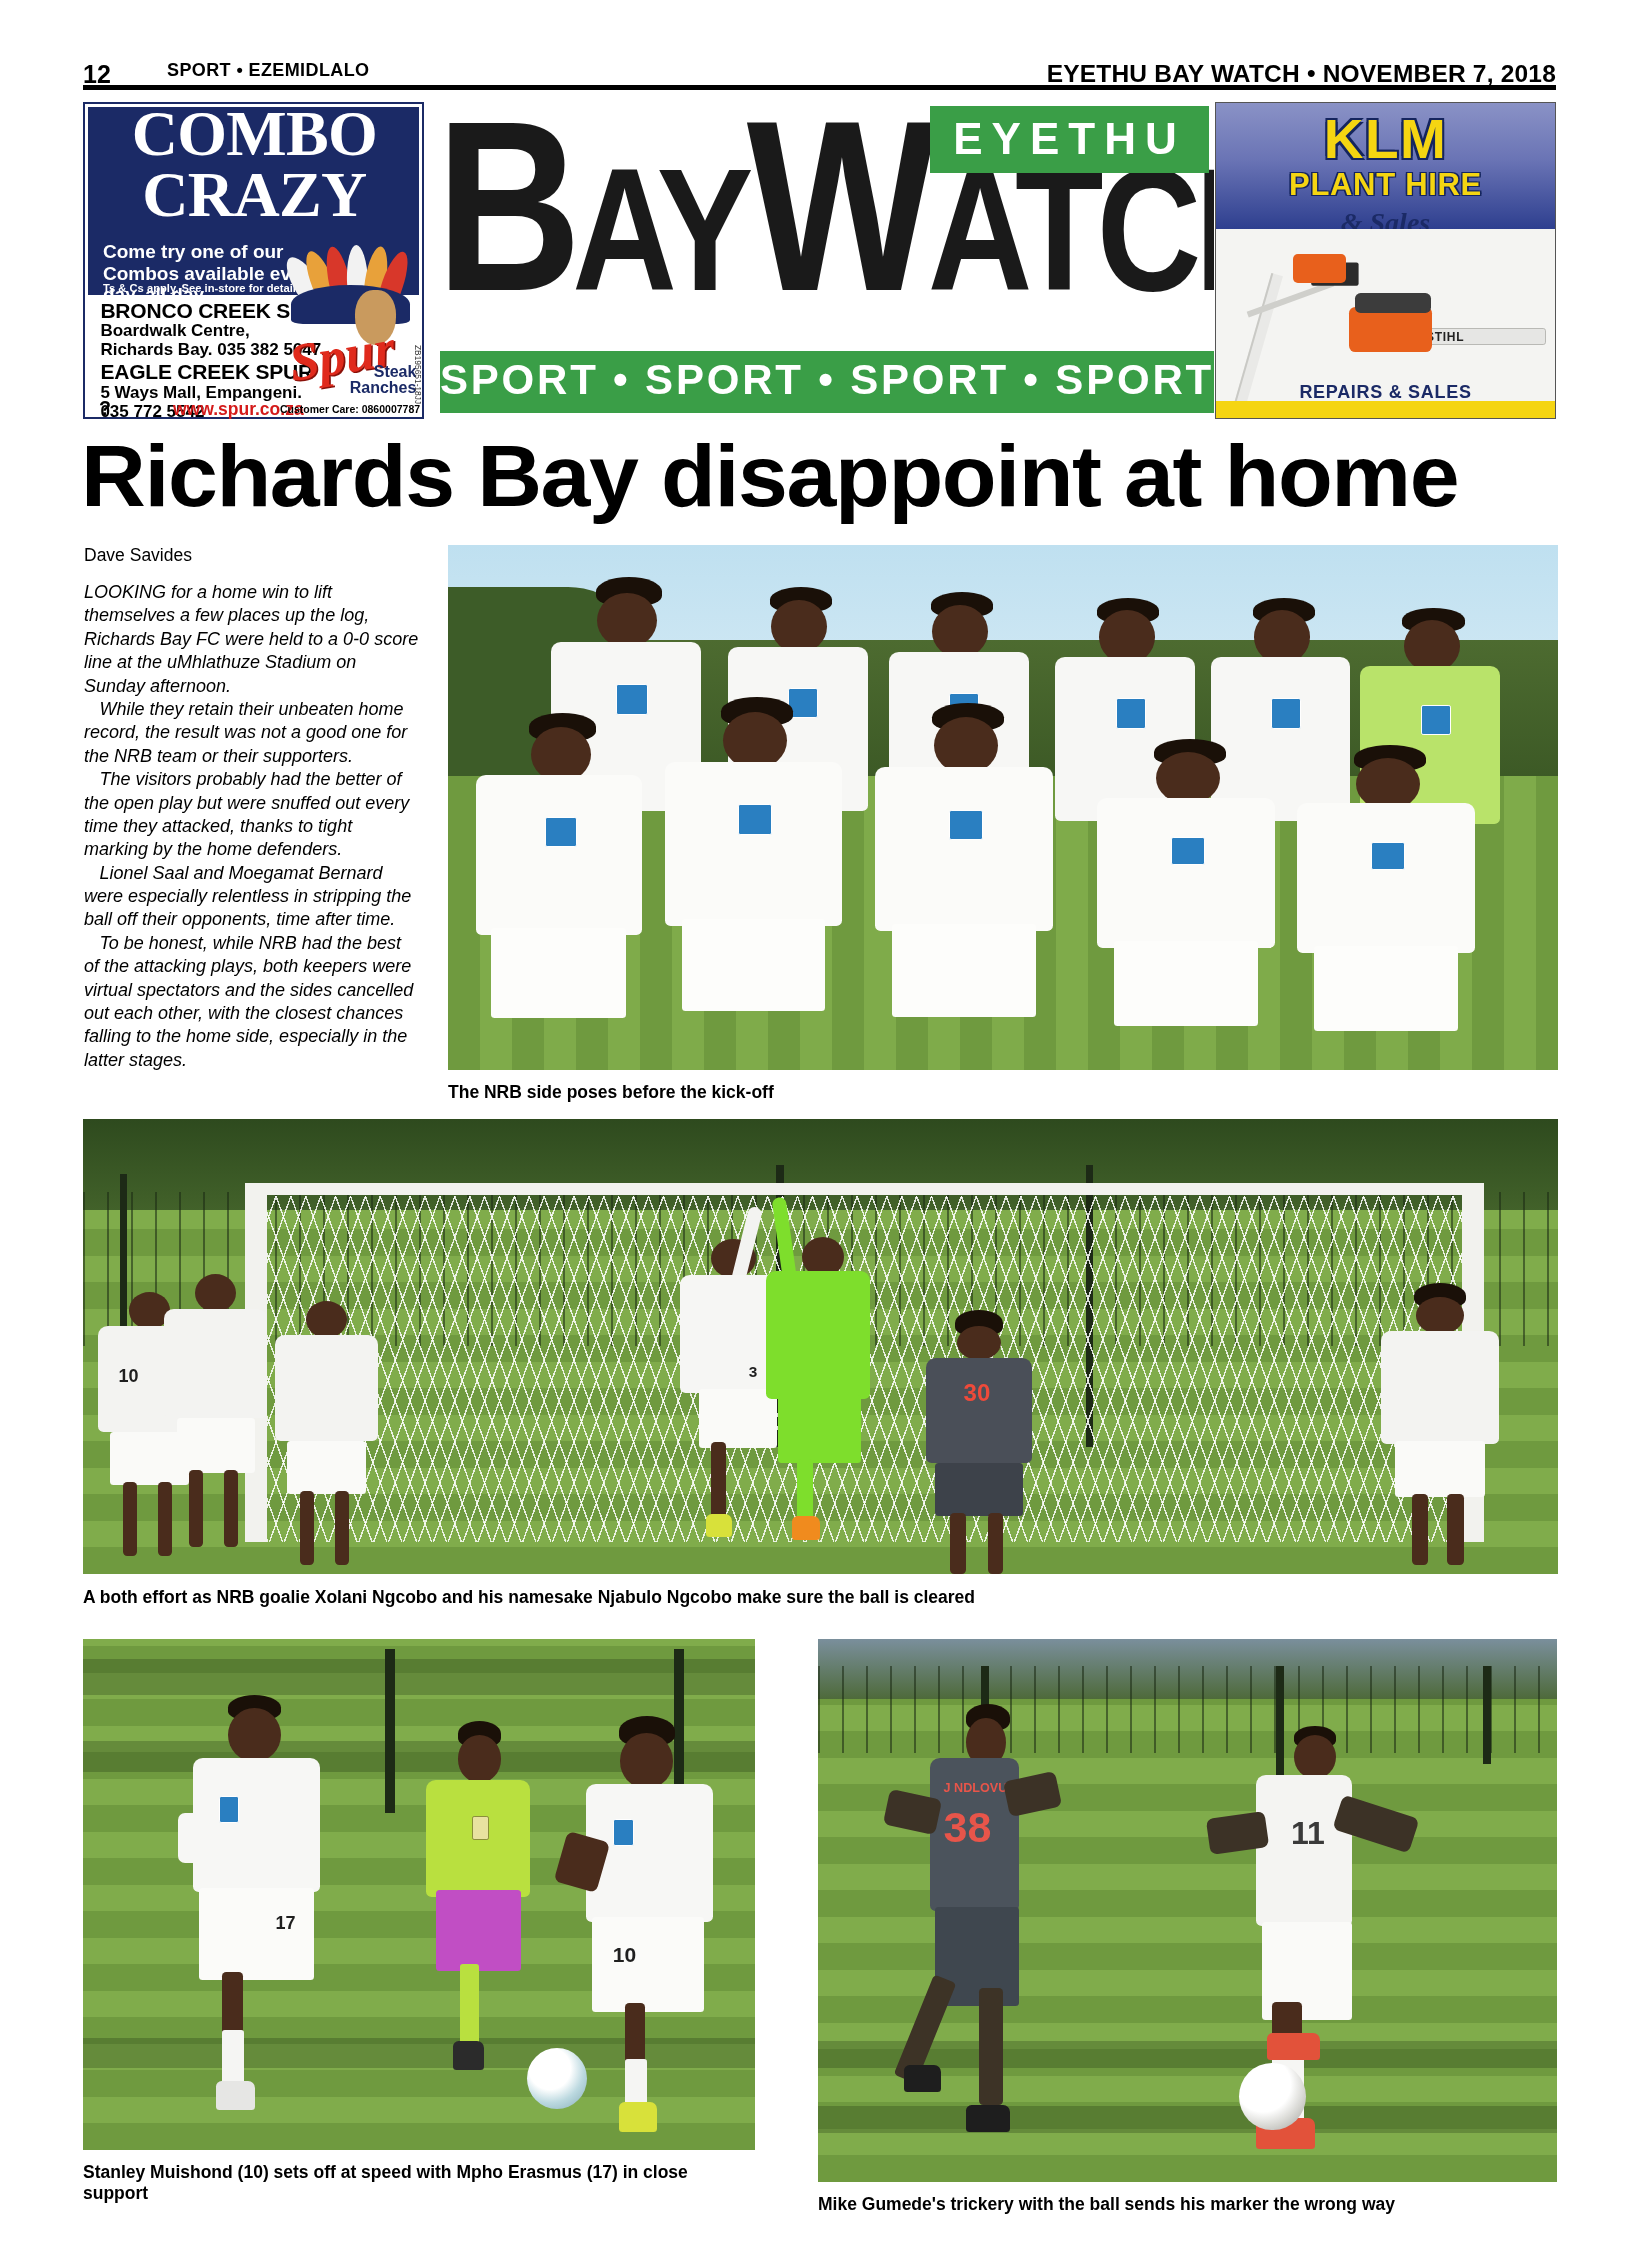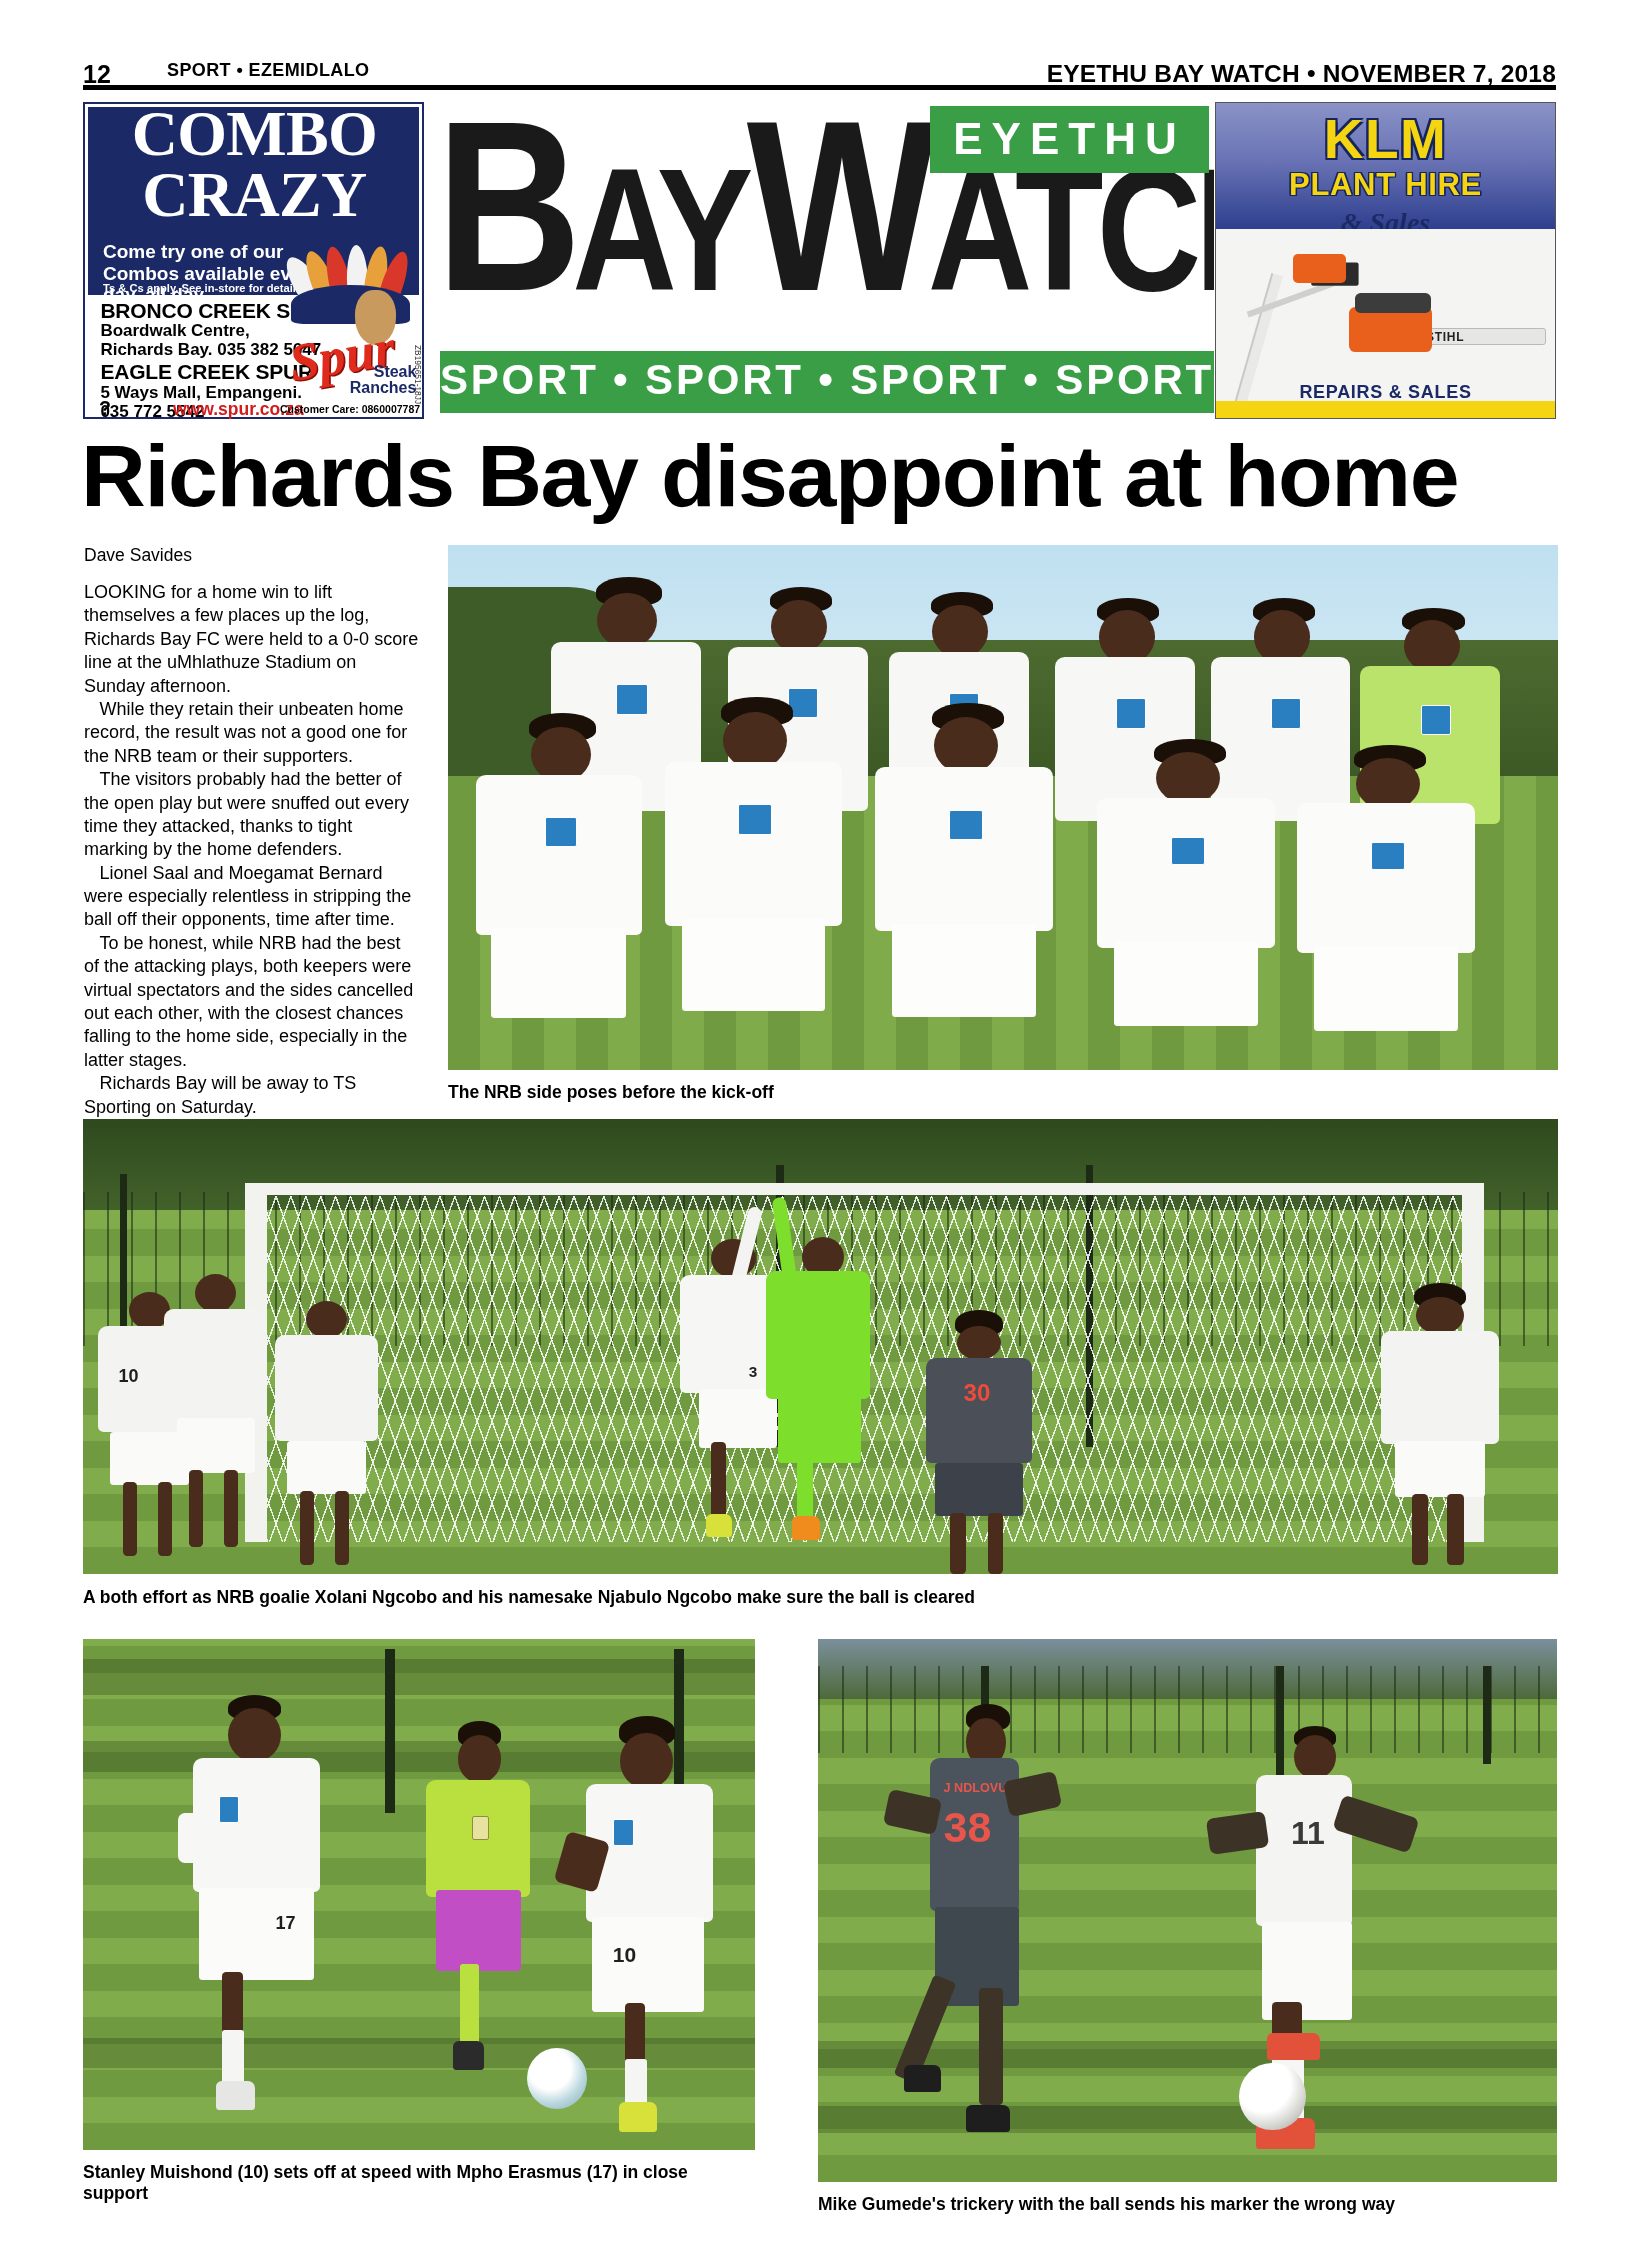--- a/index.html
+++ b/index.html
@@ -93,21 +93,21 @@
 
   
   .headline{position:absolute;left:81px;top:432px;width:1478px;
      font-family:"Liberation Sans", sans-serif;font-weight:bold;
      font-size:88px;line-height:1;letter-spacing:-1.4px;color:#000;
      transform:scaleX(1.02);transform-origin:left top;white-space:nowrap;}
 
   
   .byline{position:absolute;left:84px;top:545px;font-size:17.5px;}
   .bodycol{position:absolute;left:84px;top:581px;width:336px;font-size:18px;line-height:1.30;text-align:left;}
-  .bodycol p{margin:0;text-indent:15.4px;}
+  .bodycol p{margin:0;text-indent:15.4px;font-style:italic;}
   .bodycol p.first{text-indent:0;}
 
   
   .ph{position:absolute;overflow:hidden;background:#6f8f45;}
   .cap{position:absolute;font-size:17.5px;font-weight:bold;line-height:1.2;}
 
   
   #photo-team{left:448px;top:545px;width:1110px;height:525px;}
   #cap-team{left:448px;top:1082px;width:771px;}
 
@@ -240,21 +240,20 @@
 
   <div class="headline">Richards Bay disappoint at home</div>
 
   <div class="byline">Dave Savides</div>
   <div class="bodycol">
     <p class="first">LOOKING for a home win to lift themselves a few places up the log, Richards Bay FC were held to a 0-0 score line at the uMhlathuze Stadium on Sunday afternoon.</p>
     <p>While they retain their unbeaten home record, the result was not a good one for the NRB team or their supporters.</p>
     <p>The visitors probably had the better of the open play but were snuffed out every time they attacked, thanks to tight marking by the home defenders.</p>
     <p>Lionel Saal and Moegamat Bernard were especially relentless in stripping the ball off their opponents, time after time.</p>
     <p>To be honest, while NRB had the best of the attacking plays, both keepers were virtual spectators and the sides cancelled out each other, with the closest chances falling to the home side, especially in the latter stages.</p>
-    <p>Richards Bay will be away to TS Sporting on Saturday.</p>
   </div>
 
   <div class="ph" id="photo-team">
     <div class="sky" style="height:46%;"></div>
     <div class="treeline" style="top:18%;height:30%;background:linear-gradient(180deg,#4d6b30,#3a5724);"></div>
     <div class="treeline" style="top:8%;left:0;width:18%;height:40%;background:#3d5c28;border-radius:0 40% 0 0;"></div>
     <div class="grass" style="height:56%;"></div>
 
     <div class="pl" style="left:8.5%;top:6%;width:15%;height:62%;">
       <span class="hair" style="left:32%;top:0;width:40%;height:9%;"></span>

